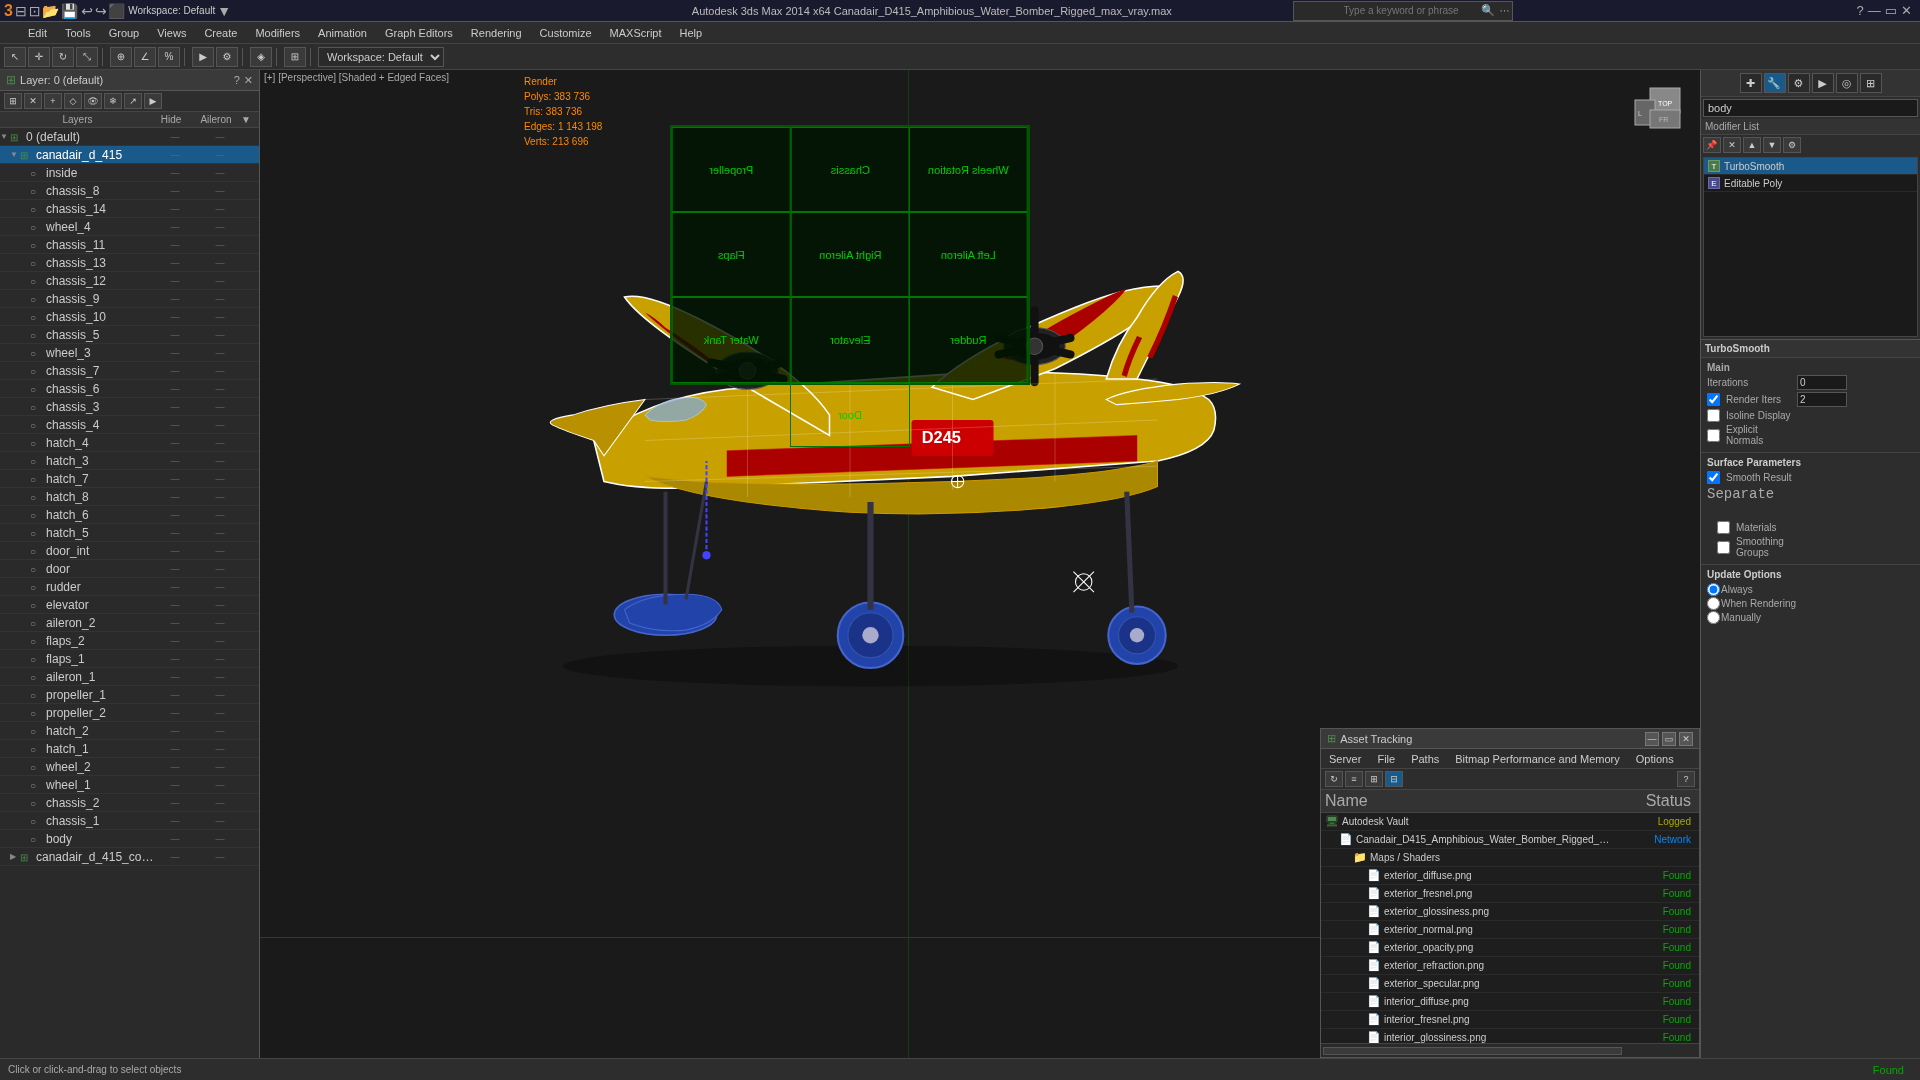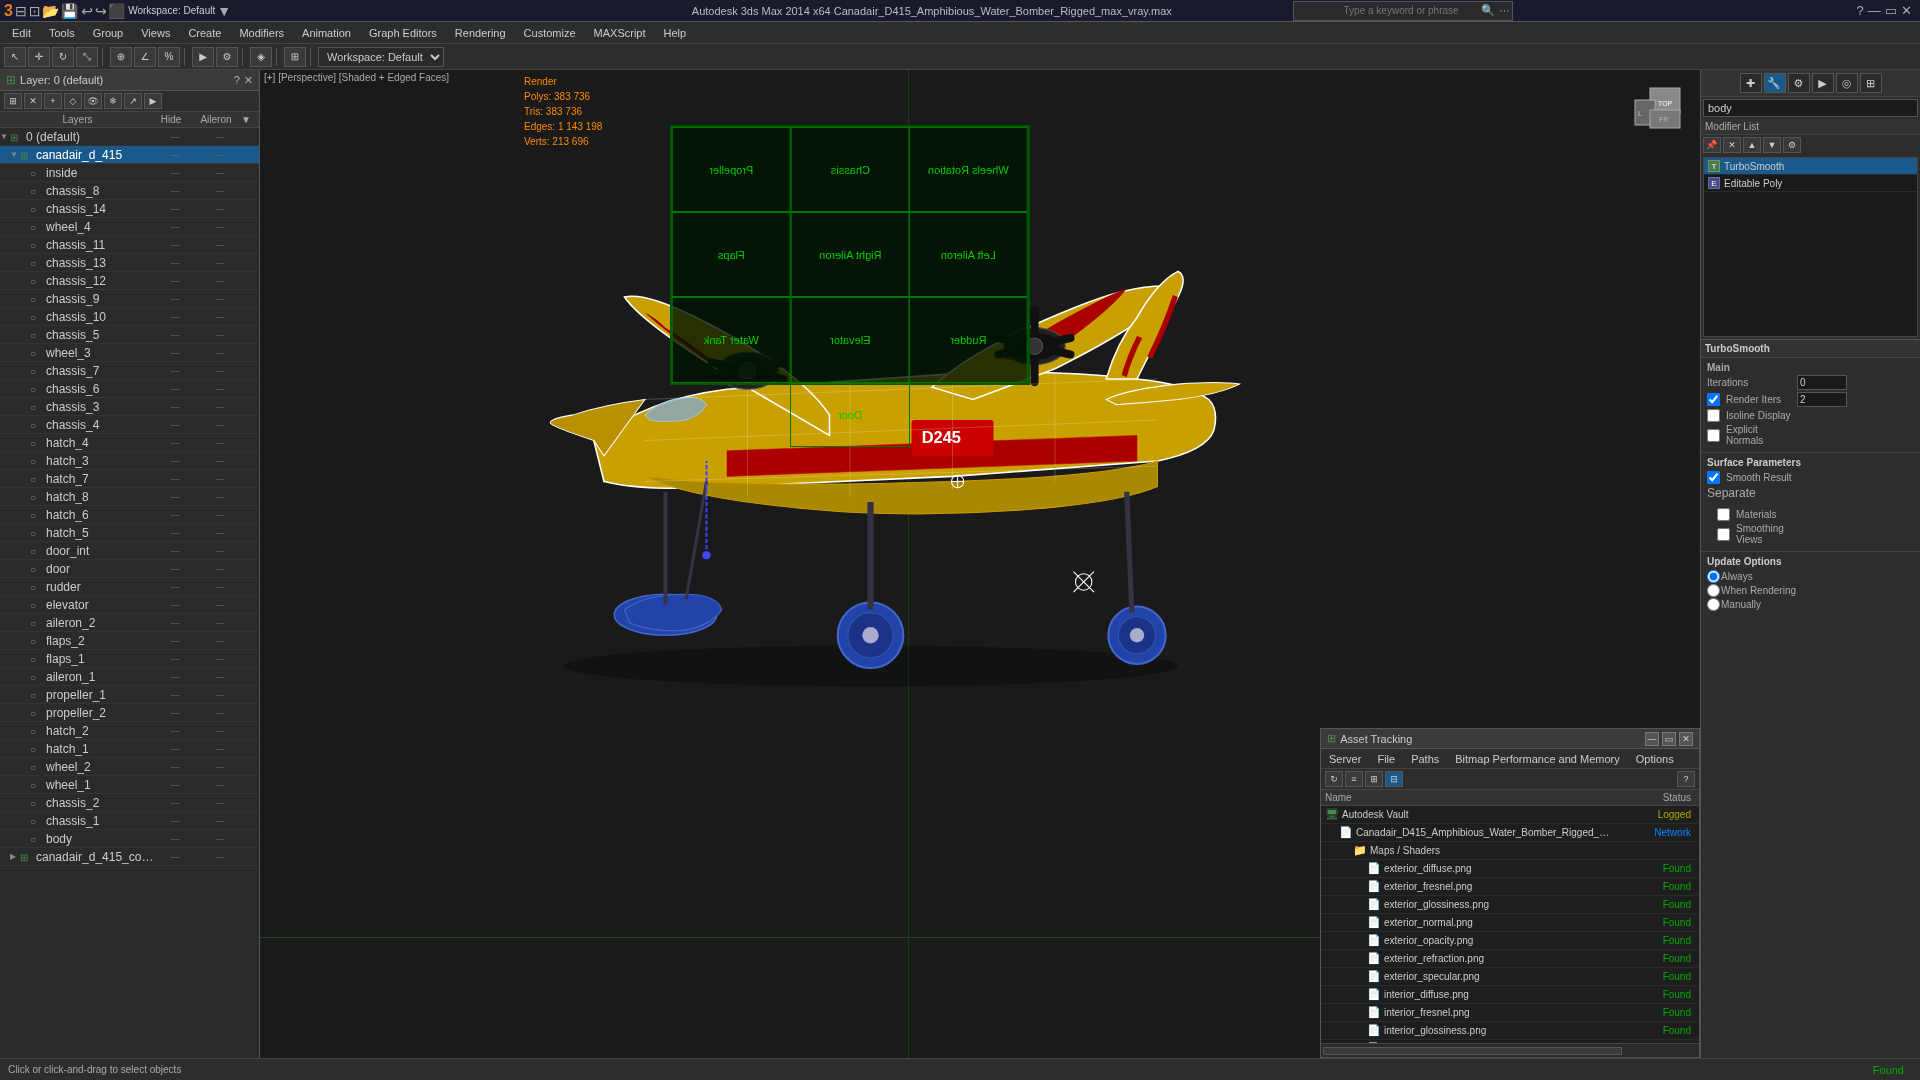--- a/index.html
+++ b/index.html
@@ -18,21 +18,21 @@
     
     #search-area {
       position: absolute; top: 0; right: 340px; width: 240px; height: 22px;
       display: flex; align-items: center; background: #2a2a2a; border: 1px solid #555;
     }
     #search-area input { flex:1; background: transparent; border: none; color: #aaa; font-size: 11px; padding: 0 4px; outline: none; margin-left: 46px; }
 
     
     #menu-bar {
       width: 100%; height: 22px; background: #2d2d2d;
-      display: flex; align-items: center; gap: 2px; padding: 0 4px;
+      display: flex; align-items: center; gap: 2px; padding: 0 20px;
       border-bottom: 1px solid #444;
     }
     #menu-bar .menu-item { padding: 2px 8px; cursor: pointer; color: #ccc; font-size: 11px; }
 
     
     #toolbar {
       width: 100%; height: 26px; background: #2d2d2d;
       display: flex; align-items: center; padding: 0 4px; gap: 2px;
       border-bottom: 1px solid #444;
     }
@@ -184,21 +184,21 @@
       background: #2d2d2d; height: 20px; align-items: center;
     }
     #asset-panel .ap-menu .am-item { padding: 2px 8px; font-size: 11px; color: #ccc; cursor: pointer; }
     #asset-panel .ap-toolbar {
       display: flex; align-items: center; padding: 2px 4px; gap: 2px;
       border-bottom: 1px solid #444; background: #2d2d2d;
     }
     #asset-panel .ap-toolbar .at-btn { width: 18px; height: 16px; background: #3a3a3a; border: 1px solid #555; display: flex; align-items: center; justify-content: center; cursor: pointer; color: #ccc; font-size: 9px; }
     #asset-panel .ap-header {
       display: flex; align-items: center; padding: 2px 4px; background: #333;
-      border-bottom: 1px solid #444; font-size: 10px; color: #aaa;
+      border-bottom: 1px solid #444; font-size: 16px; color: #aaa;
     }
     #asset-panel .ap-header .col-name { flex: 1; }
     #asset-panel .ap-header .col-status { width: 80px; text-align: right; padding-right: 4px; }
     #asset-panel .ap-list { flex: 1; overflow-y: auto; background: #1e1e1e; }
     .ap-item {
       display: flex; align-items: center; padding: 1px 4px;
       border-bottom: 1px solid #2a2a2a; height: 18px; cursor: pointer;
     }
     .ap-item .ap-indent { flex-shrink: 0; }
     .ap-item .ap-icon { width: 14px; height: 14px; margin-right: 3px; flex-shrink: 0; }
@@ -1013,31 +1013,31 @@
     </div>
 
     <div class="rp-section">
       <div class="section-title">Surface Parameters</div>
       <div class="rp-row">
         <label>
           <input type="checkbox" checked="" style="">
           <span>Smooth Result</span>
         </label>
       </div>
-      <div style="font-size:12px;color:#aaa;margin-bottom:8px;">Separate</div>
+      <div style="font-size:14px;color:#aaa;margin-bottom:19px;font-family:Liberation Mono, monospace;">Separate</div>
       <div class="rp-row">
         <label style="padding-left:10px;">
           <input type="checkbox" style="">
           <span>Materials</span>
         </label>
       </div>
       <div class="rp-row">
         <label style="padding-left:10px;">
           <input type="checkbox" style="">
-          <span>Smoothing Views</span>
+          <span>Smoothing Groups</span>
         </label>
       </div>
     </div>
 
     <div class="rp-section">
       <div class="section-title">Update Options</div>
       <div class="rp-radio">
         <input type="radio" name="update" checked="" style="">
         <span>Always</span>
       </div>

